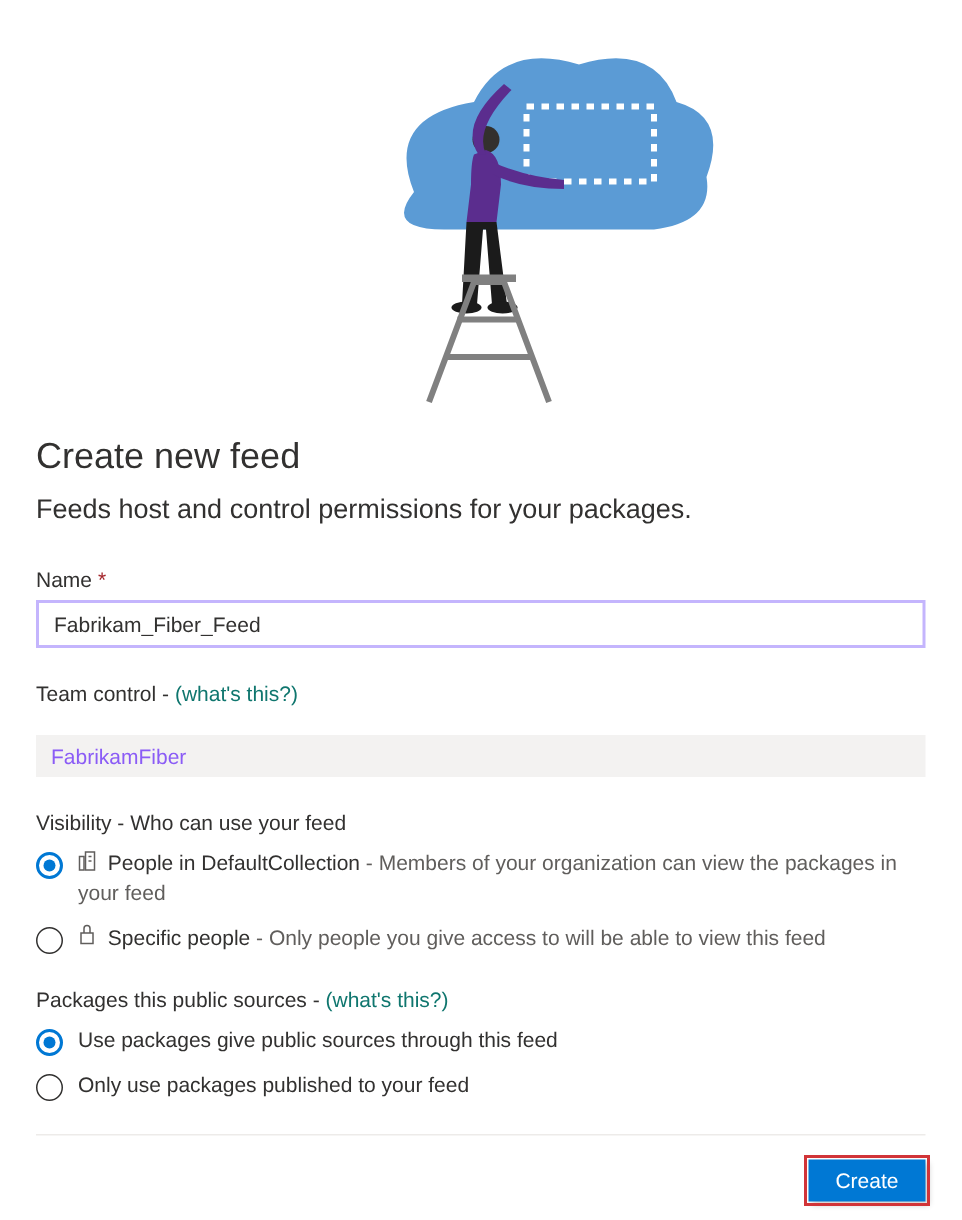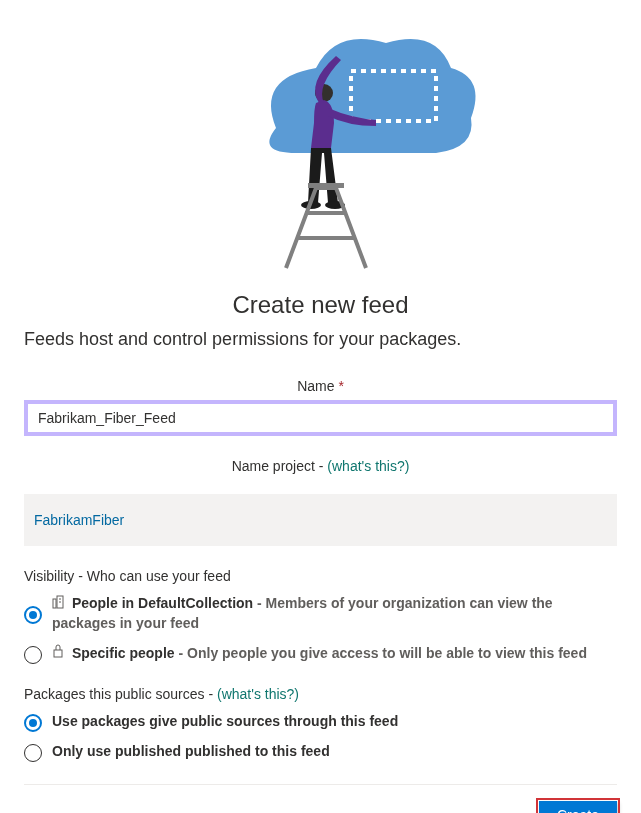--- a/index.html
+++ b/index.html
@@ -17,68 +17,65 @@
     }
     .illustration {
       text-align: center;
       padding: 8px 0 12px 0;
     }
     h1 {
       font-size: 24px;
       font-weight: 400;
       color: #323130;
       margin-bottom: 10px;
-      text-align: center;
     }
     .subtitle {
       font-size: 18px;
       color: #323130;
       margin-bottom: 28px;
     }
     .field-group {
       margin-bottom: 22px;
     }
     .label {
       font-size: 14px;
       color: #323130;
       margin-bottom: 6px;
       display: block;
-      text-align: center;
     }
     .required {
       color: #a4262c;
     }
     .text-input {
       width: 100%;
       padding: 6px 10px;
       font-size: 14px;
       font-family: inherit;
-      border: 4px solid #c4b5fd;
+      border: 2px solid #c4b5fd;
       background: #fff;
       color: #323130;
     }
     .readonly-input {
       width: 100%;
-      padding: 18px 10px;
+      padding: 6px 10px;
       font-size: 14px;
       background: #f3f2f1;
-      color: #0369a1;
+      color: #8b5cf6;
       border: none;
       margin-top: 20px;
     }
     .link {
       color: #0f766e;
       cursor: pointer;
       text-decoration: none;
     }
     .radio-option {
       display: flex;
-      align-items: center;
+      align-items: flex-start;
       margin-bottom: 10px;
-      font-weight: bold;
     }
     .radio-outer {
       width: 18px;
       height: 18px;
       border-radius: 50%;
       border: 1px solid #323130;
       margin-right: 10px;
       margin-top: 2px;
       flex-shrink: 0;
       display: flex;
@@ -175,21 +172,21 @@
 <div class="field-group">
   <label class="label">
     <span>Name</span>
     <span class="required">*</span>
   </label>
   <input type="text" class="text-input" value="Fabrikam_Fiber_Feed" style="">
 </div>
 
 <div class="field-group">
   <label class="label">
-    <span>Name project -</span>
+    <span>Team control -</span>
     <a class="link">(what's this?)</a>
   </label>
   <div class="readonly-input">FabrikamFiber</div>
 </div>
 
 <div class="field-group">
   <div class="section-label">Visibility - Who can use your feed</div>
 
   <div class="radio-option">
     <div class="radio-outer selected">
@@ -230,21 +227,21 @@
 
   <div class="radio-option">
     <div class="radio-outer selected">
       <div class="radio-inner"></div>
     </div>
     <div class="radio-label">Use packages give public sources through this feed</div>
   </div>
 
   <div class="radio-option">
     <div class="radio-outer"></div>
-    <div class="radio-label">Only use published published to this feed</div>
+    <div class="radio-label">Only use packages published to your feed</div>
   </div>
 </div>
 
 <hr class="divider">
 
 <div class="button-row">
   <button class="btn btn-primary">Create</button>
 </div>
 
 </body></html>

